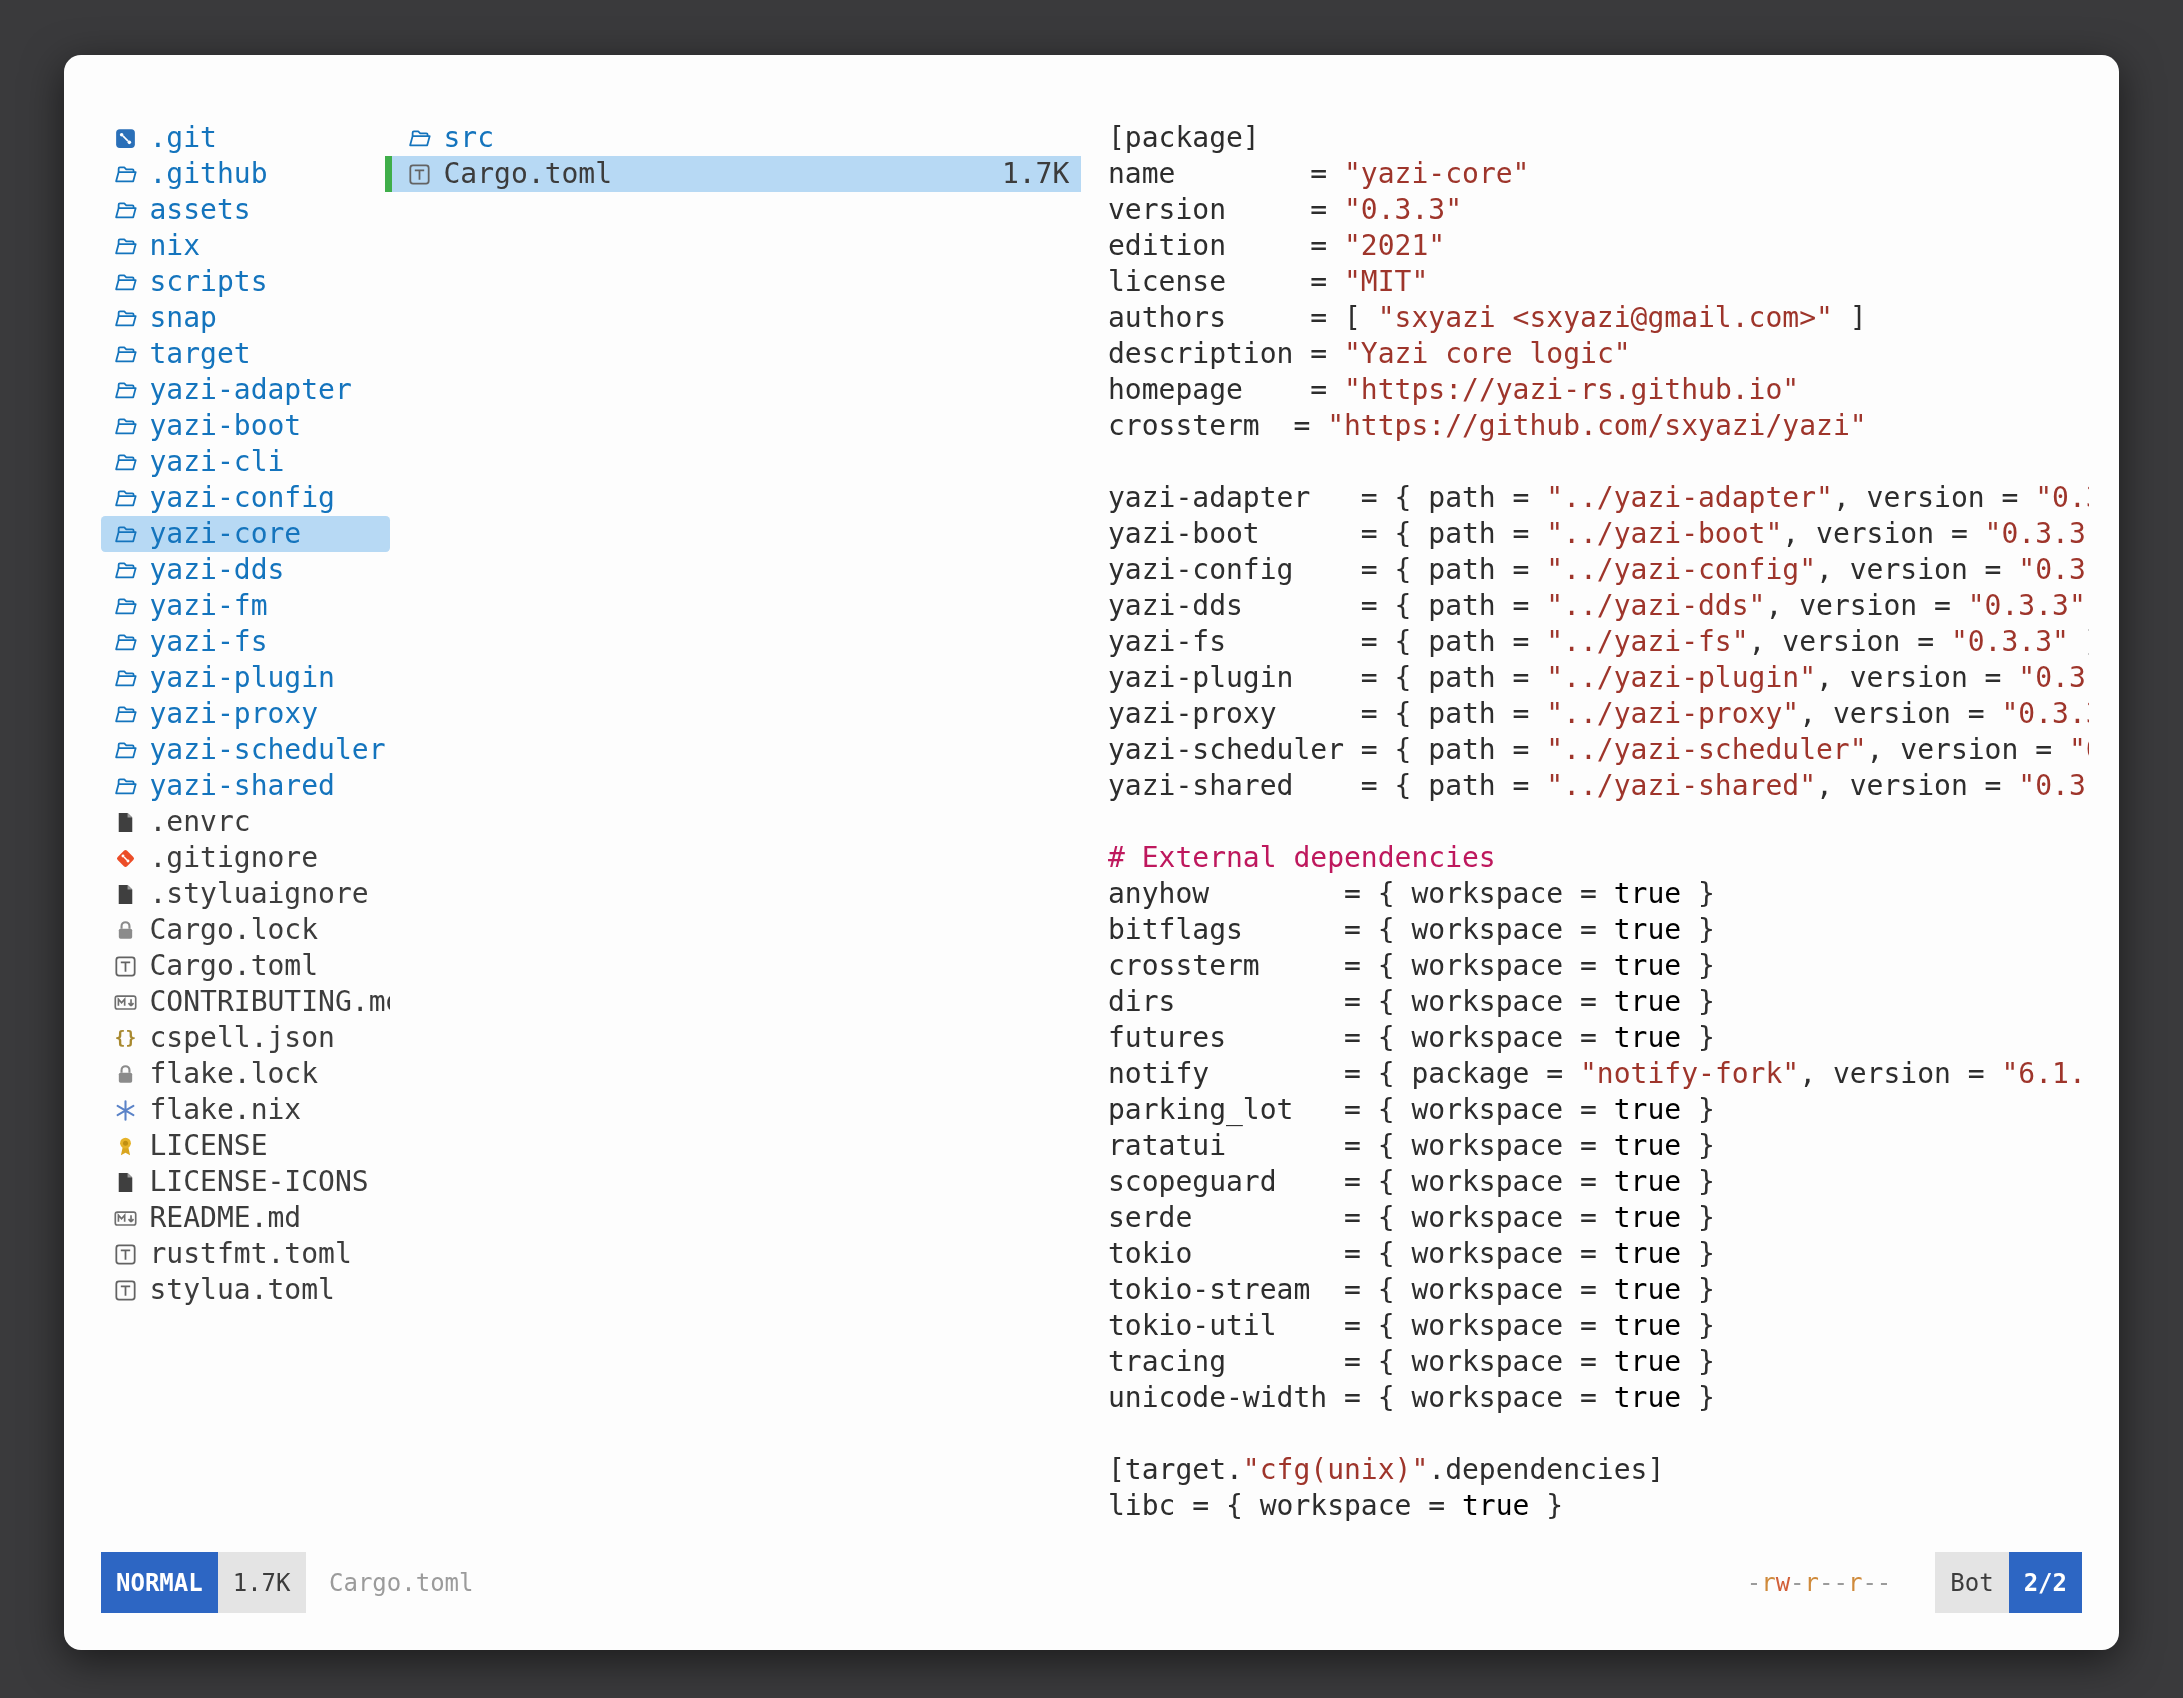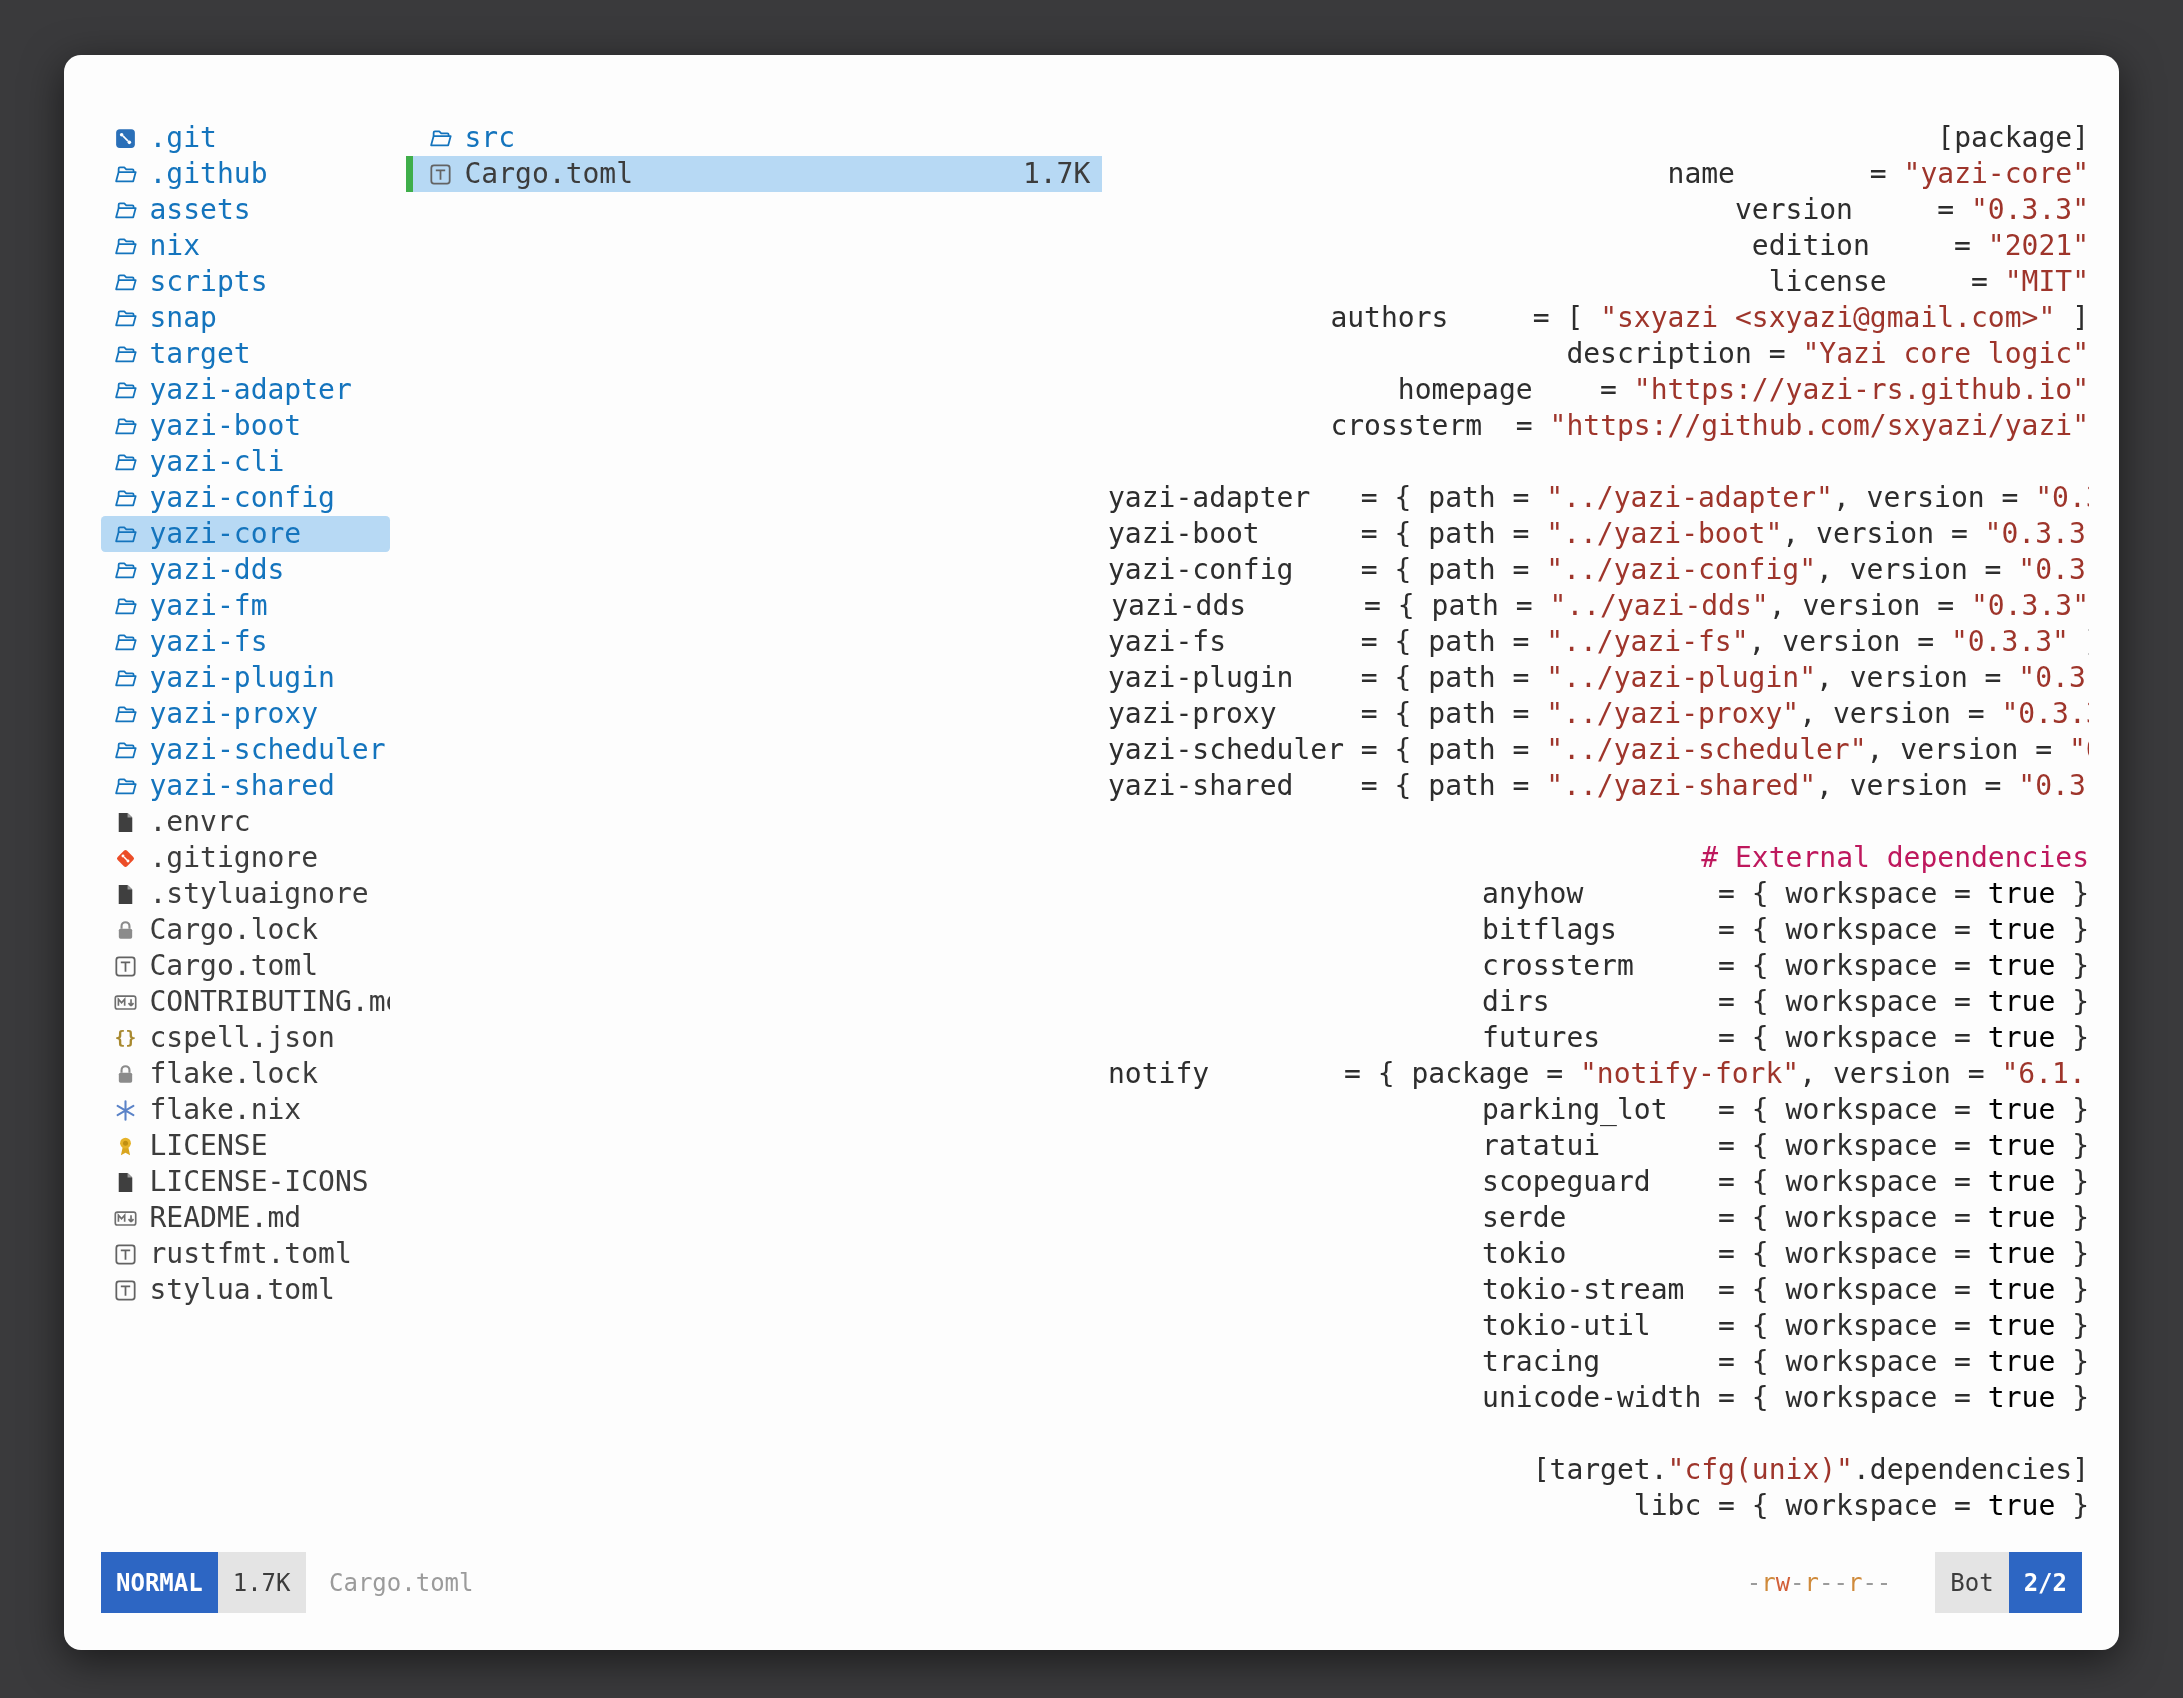--- a/index.html
+++ b/index.html
@@ -9,21 +9,21 @@
     font-family:"DejaVu Sans Mono","Liberation Mono",monospace;
     position:relative;overflow:hidden;
   }
   .window{
     position:absolute;left:64px;top:55px;width:2055px;height:1595px;
     background:#fdfdfd;border-radius:17px;overflow:hidden;
     box-shadow:0 10px 40px rgba(0,0,0,0.55);
   }
   .pane{position:absolute;top:65px;}
   .pane-parent{left:37px;width:289px;}
-  .pane-current{left:342px;width:696px;}
+  .pane-current{left:321px;width:696px;}
   .pane-preview{left:1044px;right:30px;bottom:102px;overflow:hidden;}
 
   .row{
     display:flex;align-items:center;height:36px;
     font-size:28px;line-height:36px;color:#3c3c3c;
     padding:0 11.7px 0 10px;border-radius:4.2px;position:relative;
     white-space:nowrap;overflow:hidden;cursor:default;text-align:right;
   }
   .row .icon{
     width:28.5px;height:28.5px;flex:0 0 28.5px;margin-right:10px;
@@ -34,21 +34,21 @@
   .row.file .label{color:#3c3c3c;}
   .row.selected{background:#b7d9f4;}
   .pane-current .row{padding-left:20px;}
   .pane-current .row.selected{border-radius:0;}
   .marker{
     position:absolute;left:0;top:0;bottom:0;width:6.7px;background:#3fae4a;
   }
   .row .size{margin-left:auto;color:#3c3c3c;padding-left:17px;}
 
   .code-line{
-    height:36px;line-height:36px;font-size:28px;white-space:pre;text-align:right;
+    height:36px;line-height:36px;font-size:28px;white-space:pre;
   }
   .seg-p{color:#2d2d2d;}
   .seg-s{color:#9e352b;}
   .seg-b{color:#000000;}
   .seg-c{color:#be185d;}
 
   .status-bar{
     position:absolute;left:37px;right:37px;bottom:49px;height:37px;
     display:flex;justify-content:space-between;align-items:center;
     font-size:24px;

